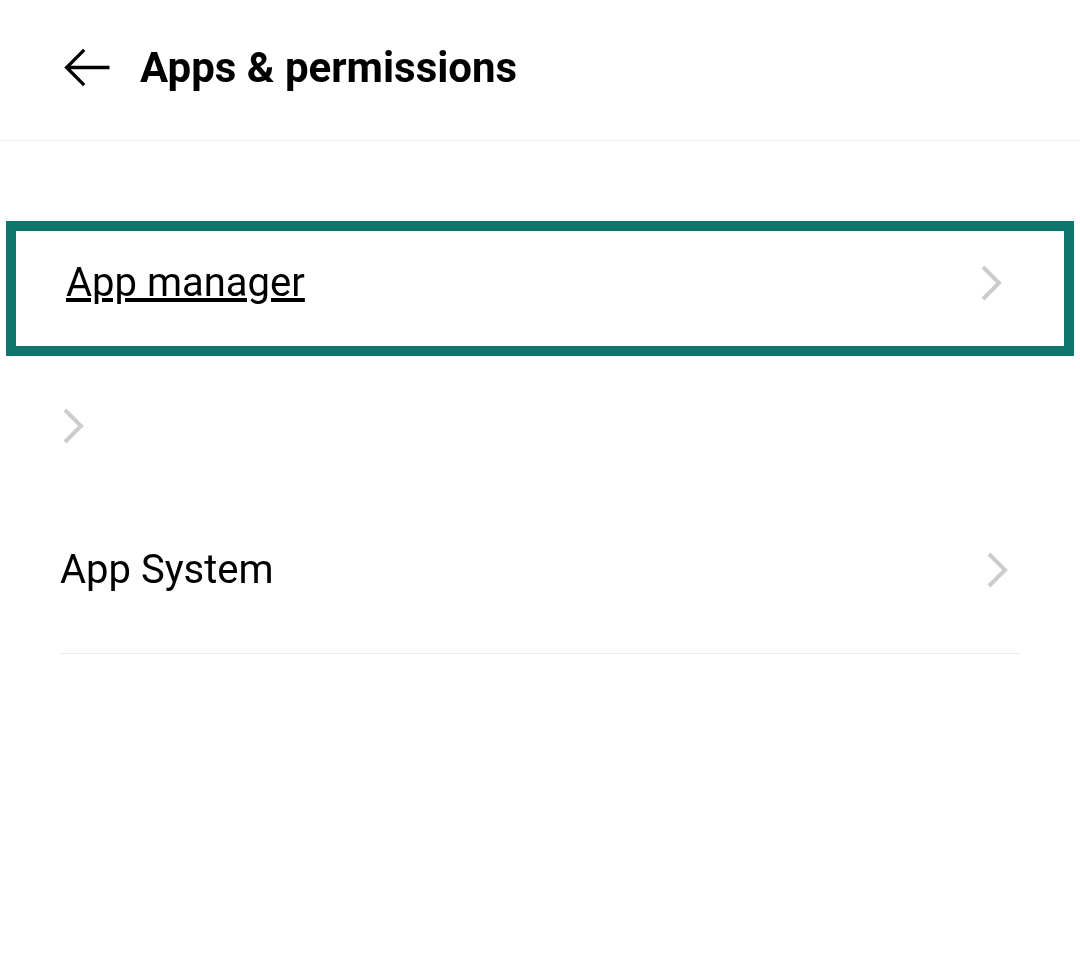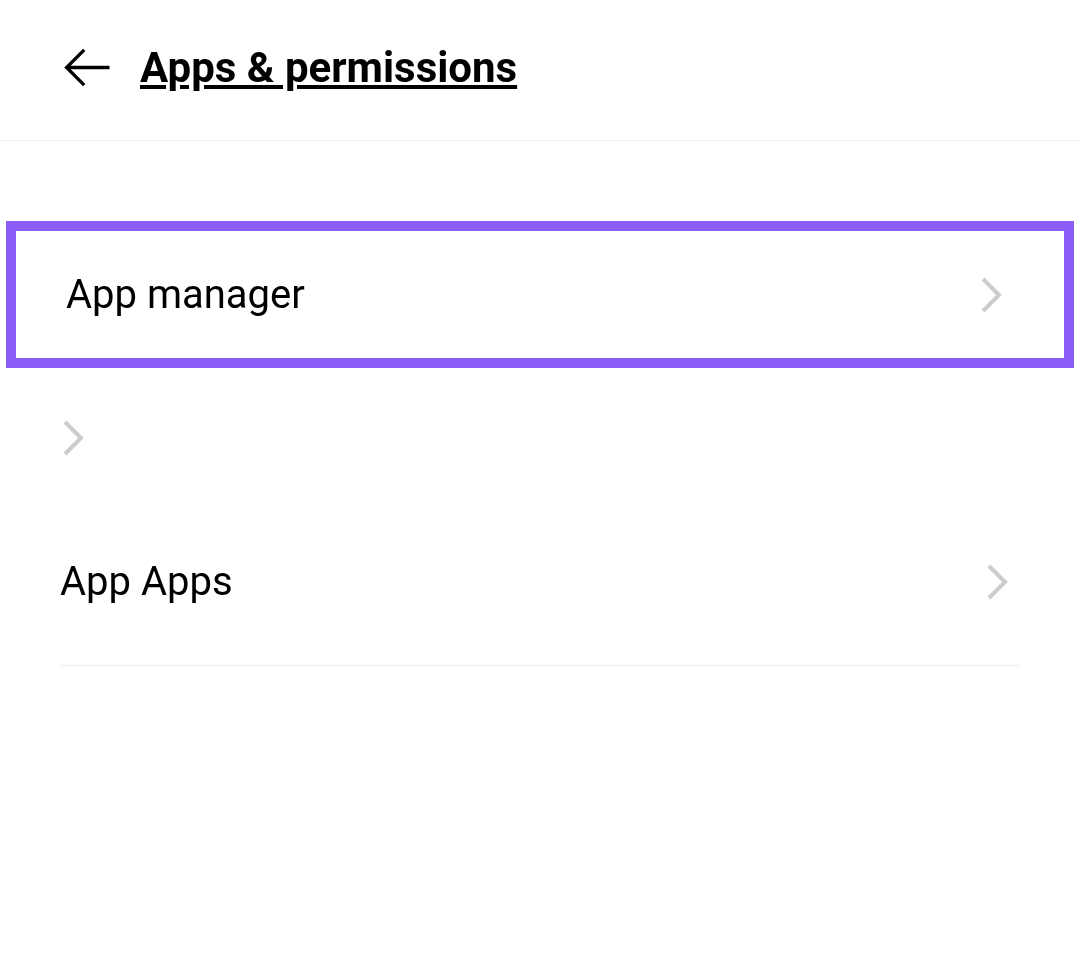--- a/index.html
+++ b/index.html
@@ -12,21 +12,20 @@
       background: #ffffff;
       width: 1080px;
       height: 977px;
       overflow: hidden;
     }
     .header {
       display: flex;
       align-items: center;
       padding: 40px 60px 45px 60px;
       border-bottom: 1px solid #f0f0f0;
-      text-decoration: underline;
     }
     .back-arrow {
       display: inline-flex;
       align-items: center;
       justify-content: center;
       margin-right: 25px;
       cursor: pointer;
     }
     .back-arrow svg {
       width: 55px;
@@ -61,23 +60,24 @@
       align-items: center;
     }
     .chevron svg {
       width: 26px;
       height: 40px;
       stroke: #cccccc;
       stroke-width: 4;
       fill: none;
     }
     .highlighted {
-      border: 10px solid #8b5cf6;
+      border: 10px solid #0f766e;
       margin: 0 6px;
-      padding: 40px 60px 40px 50px;
+      padding: 28px 60px 40px 50px;
+      text-decoration: underline;
     }
     .section-divider {
       height: 1px;
       background: #eeeeee;
       margin: 10px 60px 0 60px;
     }
   </style>
 </head>
 <body>
 
@@ -104,21 +104,21 @@
 
   <div class="list-item">
     <span class="chevron">
       <svg viewBox="0 0 24 40">
           <polyline points="4,4 20,20 4,36"></polyline>
         </svg>
     </span>
   </div>
 
   <div class="list-item">
-    <span class="label">App Apps</span>
+    <span class="label">App System</span>
     <span class="chevron">
       <svg viewBox="0 0 24 40">
           <polyline points="4,4 20,20 4,36"></polyline>
         </svg>
     </span>
   </div>
 
   <div class="section-divider"></div>
 
 

